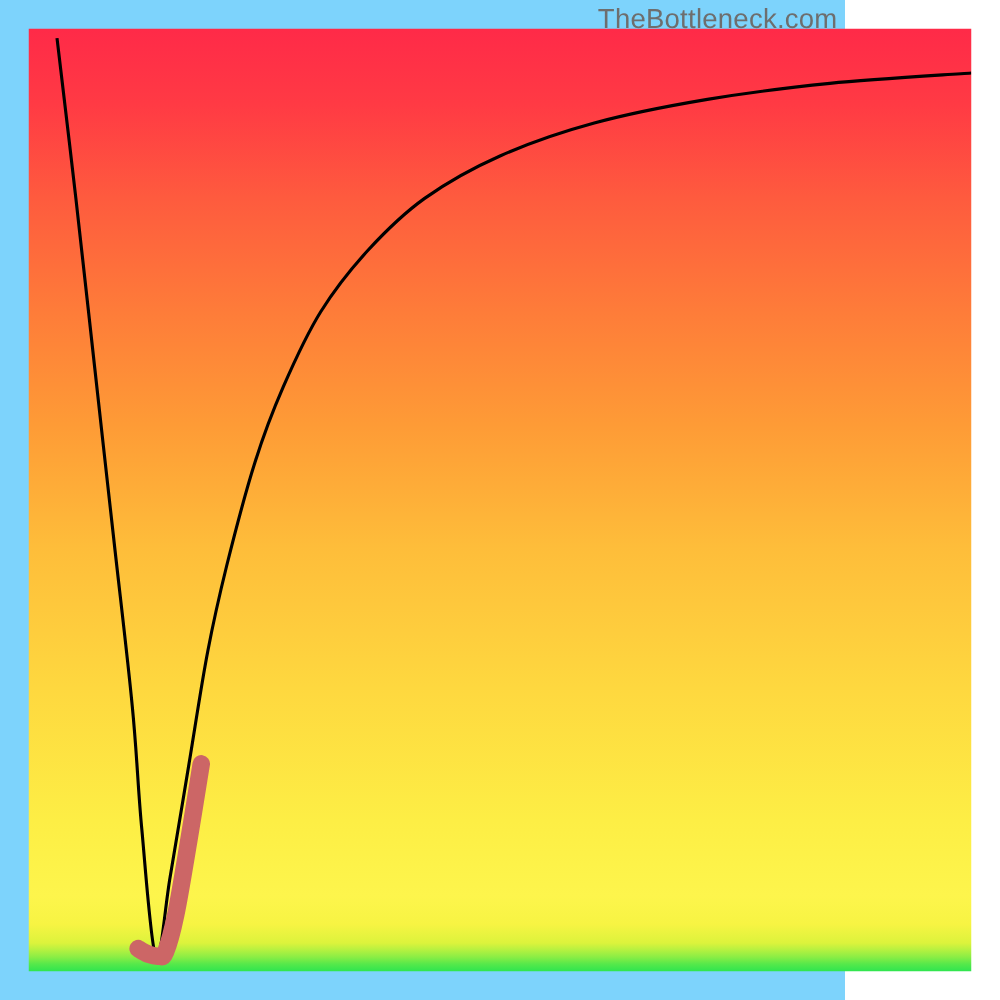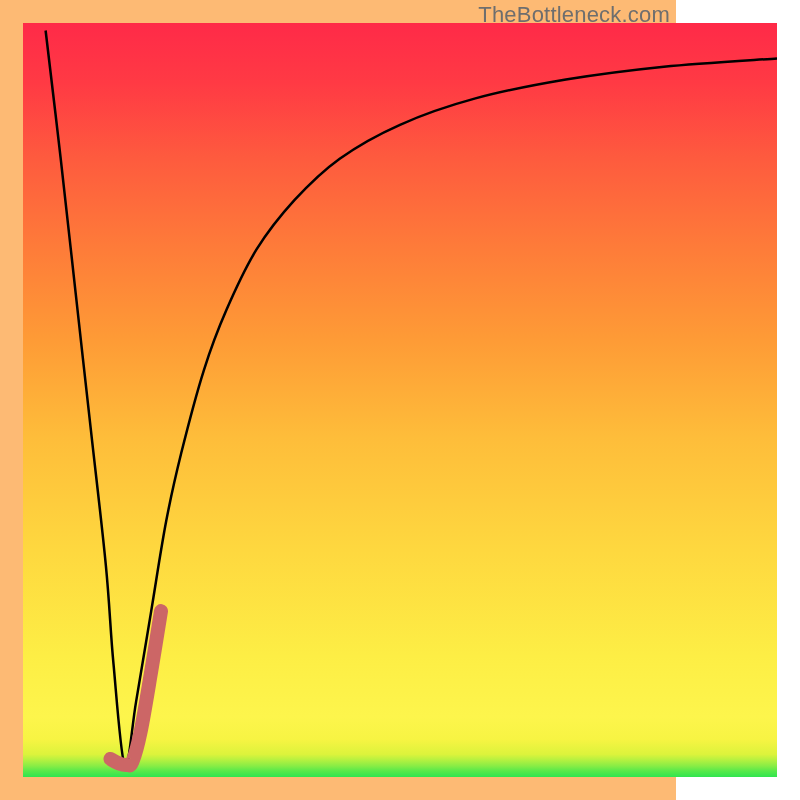--- a/index.html
+++ b/index.html
@@ -1,20 +1,20 @@
 <!DOCTYPE html>
 <html><head>
   <meta charset="utf-8">
   <style>
     * { margin: 0; padding: 0; box-sizing: border-box; }
     html, body { width: 800px; height: 800px; overflow: hidden; }
     .container {
       width: 676px;
       height: 800px;
-      background: #fdba74;
+      background: #7dd3fc;
       position: relative;
       padding-left: 36px;
     }
     .plot-area {
       position: absolute;
       left: 23px;
       top: 23px;
       width: 754px;
       height: 754px;
       background: linear-gradient(to top,

